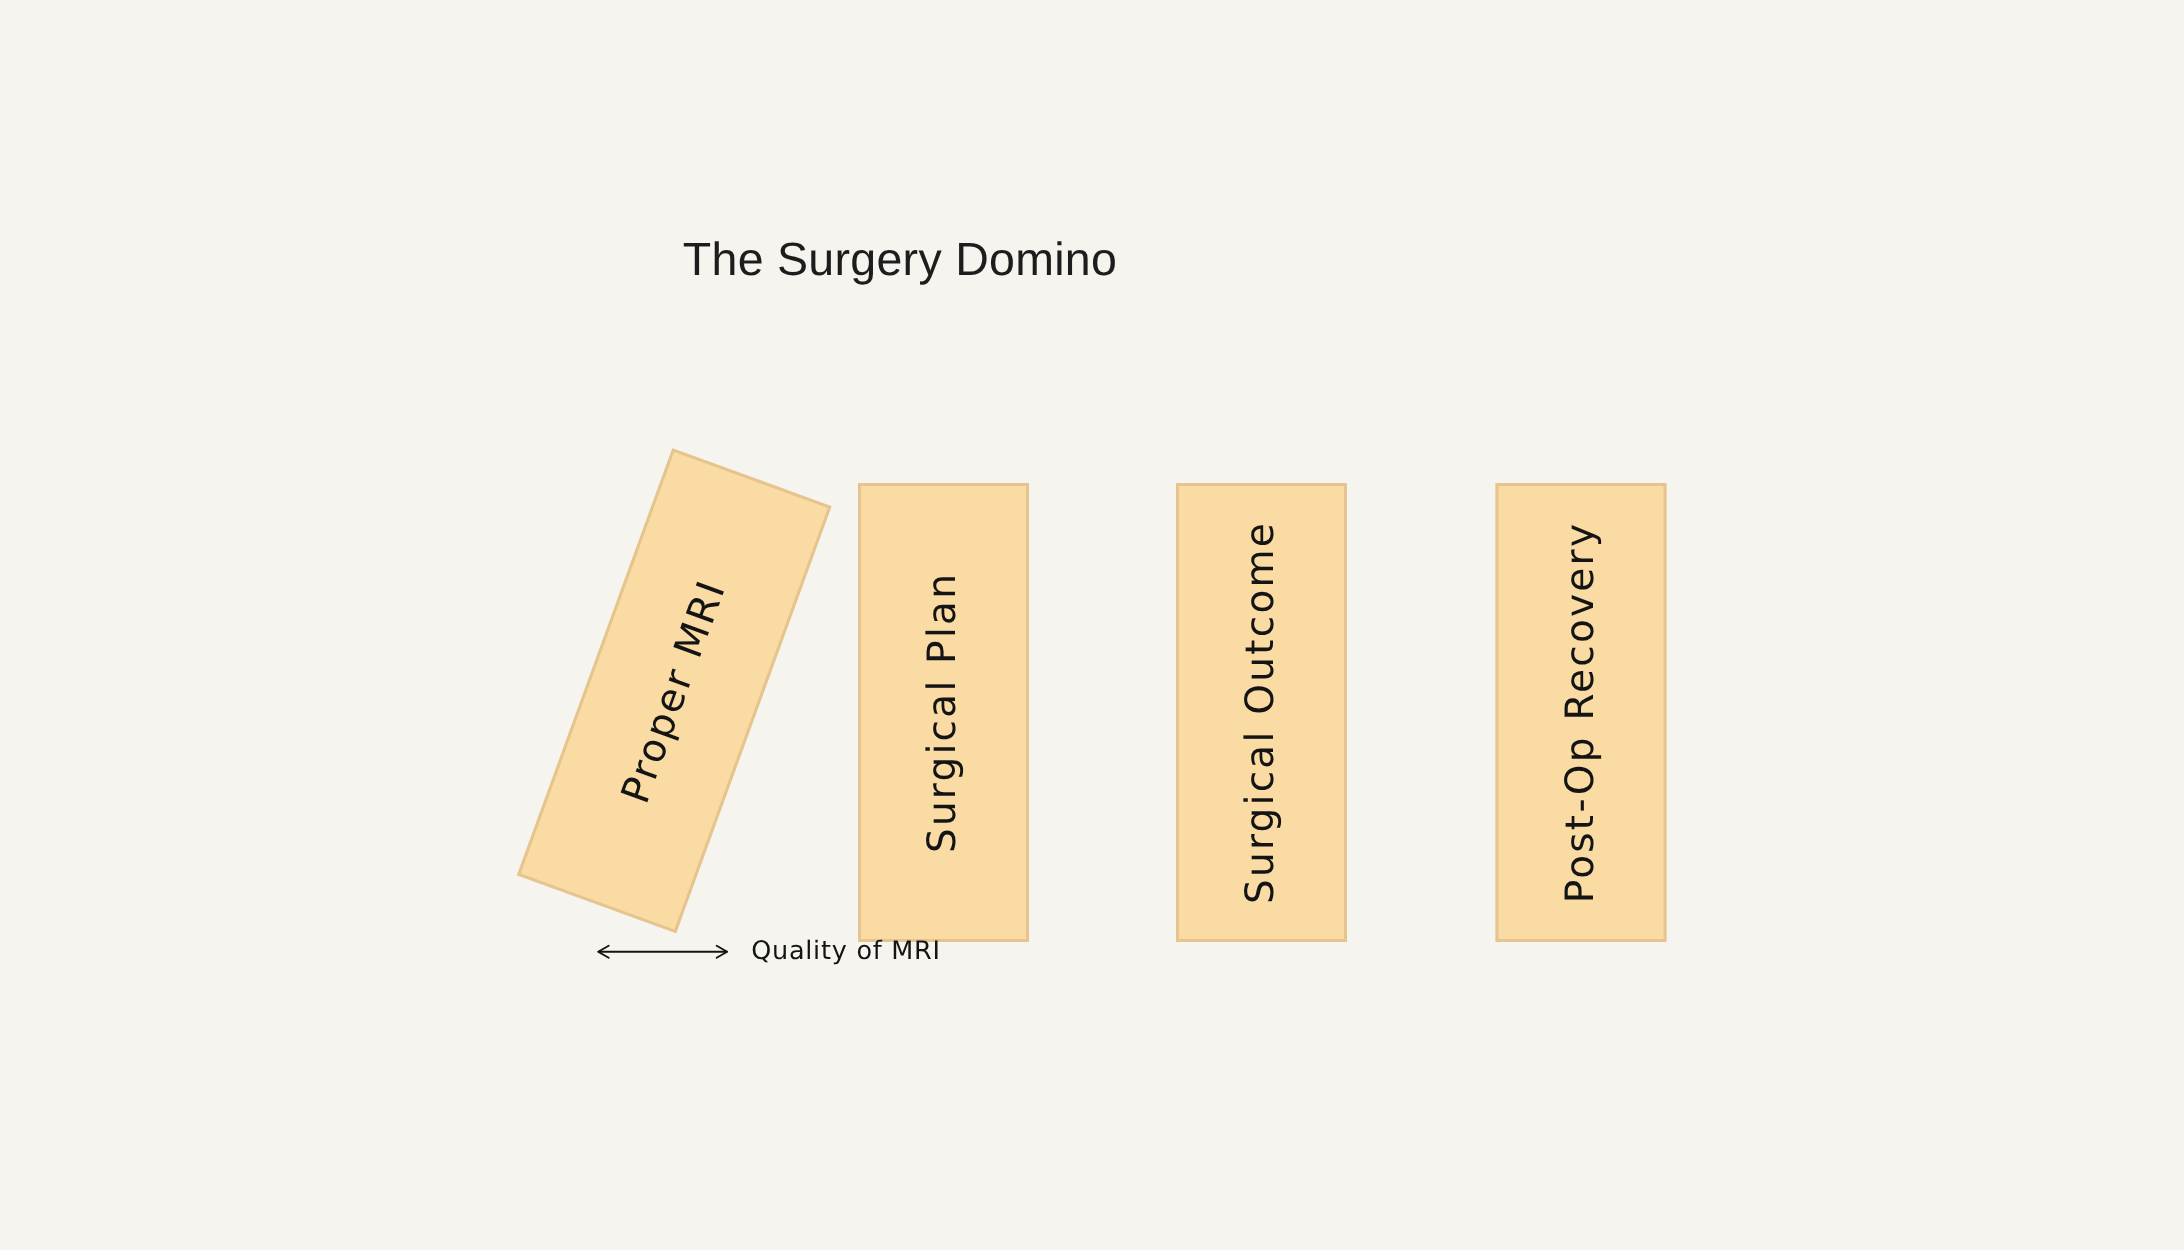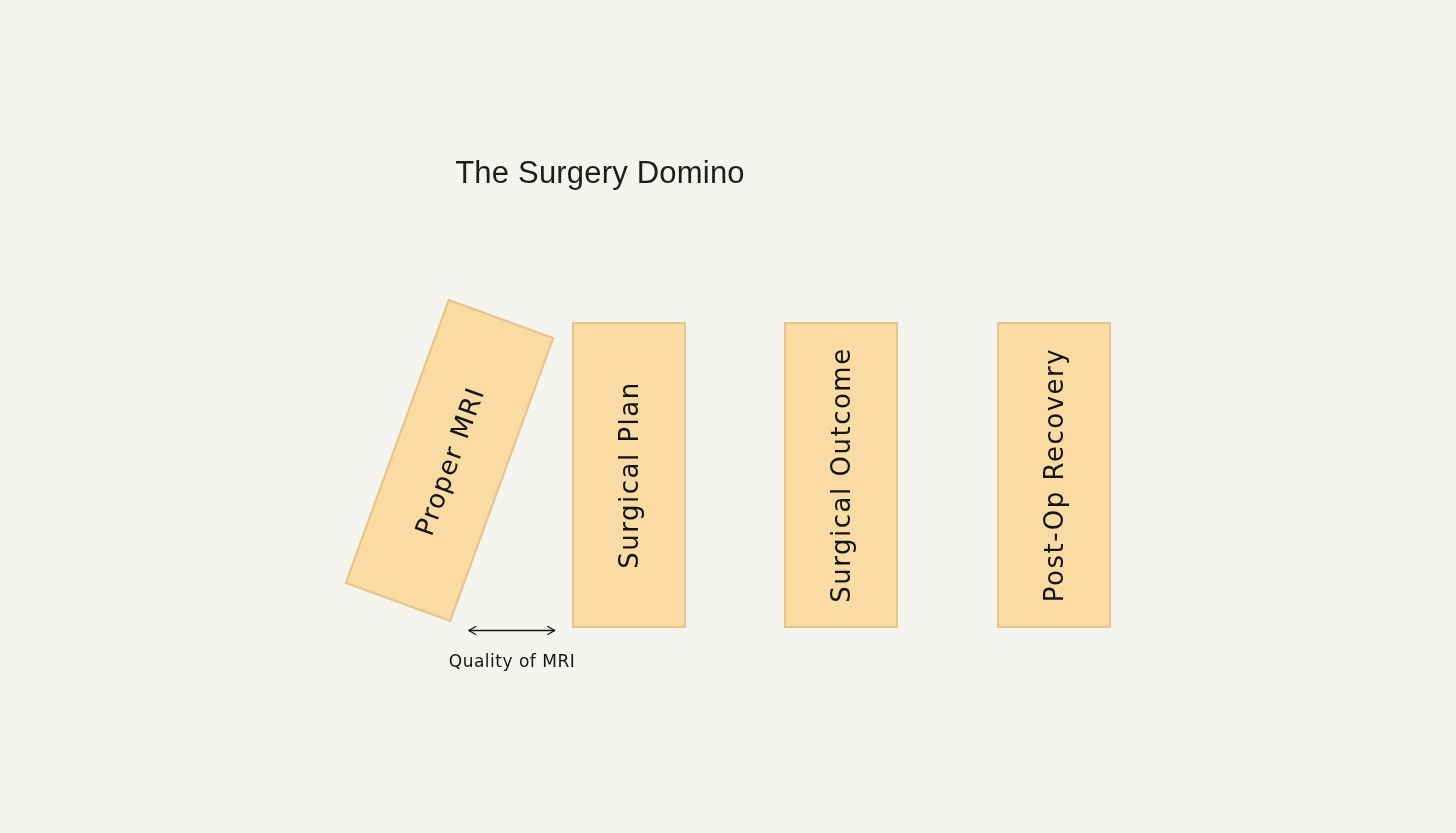--- a/index.html
+++ b/index.html
@@ -58,21 +58,21 @@
     transform: rotate(20deg);
   }
   .domino.d2 { left: 572px; top: 322px; }
   .domino.d3 { left: 784px; top: 322px; }
   .domino.d4 { left: 997px; top: 322px; }
   .connector {
     position: absolute;
     top: 624px;
     transform: translateX(-50%);
     display: flex;
-    flex-direction: column;
+    flex-direction: row;
     align-items: center;
     gap: 14px;
   }
   .connector.c1 { left: 512px; }
   .connector.c2 { left: 736px; }
   .connector.c3 { left: 947px; }
   .gap-label {
     white-space: nowrap;
     font-size: 17px;
     color: var(--ink);

